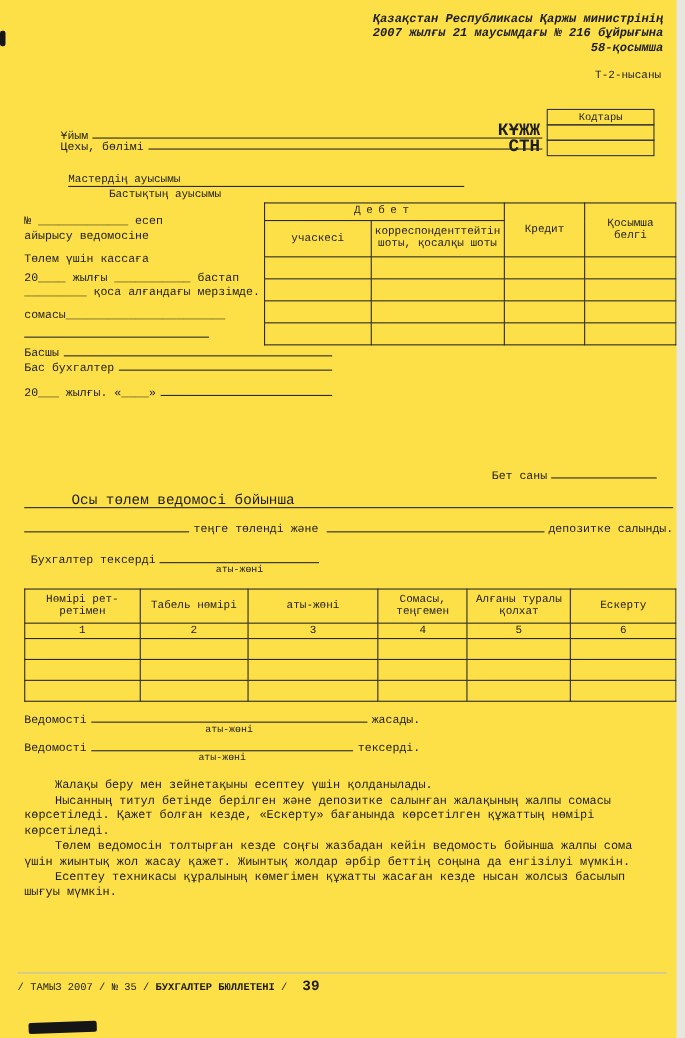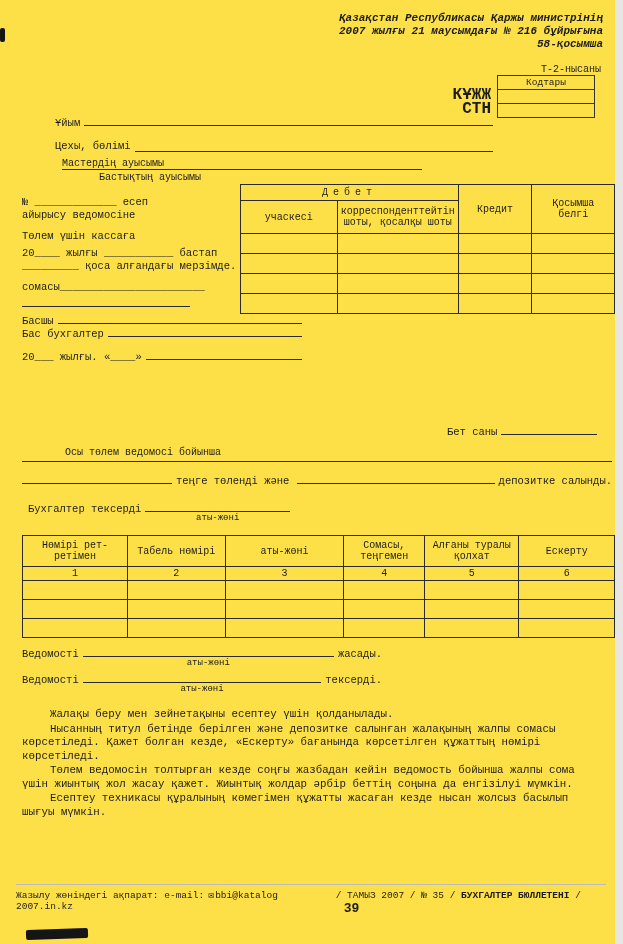--- a/index.html
+++ b/index.html
@@ -9,21 +9,21 @@
     background:#fde047;
     font-family:Liberation Mono, monospace;
     color:#1c1c1c;
     overflow:hidden;
     box-sizing:border-box;
   }
   .abs{position:absolute;}
   
   .header-note{top:12px;right:12px;text-align:right;font-style:italic;font-weight:bold;font-size:11px;line-height:13px;}
   .form-code{top:64px;right:14px;font-size:10px;}
-  .codes-area{top:76px;right:20px;font-size:9.5px;}
+  .codes-area{top:100px;right:20px;font-size:9.5px;}
   .codes-title{width:96px;height:13px;border:1px solid #333;text-align:center;line-height:13px;}
   .code-row{display:flex;align-items:stretch;margin-top:-1px;}
   .code-label{width:44px;text-align:right;padding-right:6px;font-size:16px;font-weight:bold;line-height:13px;}
   .code-box{width:96px;height:13px;border:1px solid #333;box-sizing:content-box;}
   
   .fill-line{display:inline-block;border-bottom:1px solid #2a2a2a;height:11px;position:relative;vertical-align:baseline;}
   .fill-caption{position:absolute;top:13px;left:0;right:0;text-align:center;font-size:9px;color:#222;}
   .field-row{display:flex;align-items:baseline;font-size:10.5px;}
   .field-row .fill-line{flex:1;margin-left:4px;}
   
@@ -75,21 +75,21 @@
     <div class="code-row">
       <span class="code-label">СТН</span>
       <span class="code-box"></span>
     </div>
   </div>
 
   <div class="abs field-row" style="top:114px;left:55px;width:438px;">
     <span>Ұйым</span>
     <span class="fill-line"></span>
   </div>
-  <div class="abs field-row" style="top:140px;left:55px;width:438px;align-items:center;">
+  <div class="abs field-row" style="top:124px;left:55px;width:438px;">
     <span>Цехы, бөлімі</span>
     <span class="fill-line"></span>
   </div>
   <div class="abs" style="top:158px;left:62px;width:360px;border-bottom:1px solid #2a2a2a;font-size:10px;">
     <span>Мастердің ауысымы</span>
   </div>
   <div class="abs" style="top:172px;left:62px;font-size:10px;padding-left:37px;">Бастықтың ауысымы</div>
 
   <div class="abs left-block" style="top:196px;left:22px;width:215px;">
     <div>№ _____________ есеп</div>
@@ -154,21 +154,21 @@
     <span class="nowrap">20___ жылғы. «____»</span>
     <span class="fill-line"></span>
   </div>
 
 
   <div class="abs field-row" style="top:423px;right:18px;width:150px;">
     <span class="nowrap">Бет саны</span>
     <span class="fill-line"></span>
   </div>
 
-  <div class="abs" style="top:447px;left:65px;font-size:10px;">Осы төлем ведомосі бойынша</div>
+  <div class="abs" style="top:447px;left:65px;font-size:13px;">Осы төлем ведомосі бойынша</div>
   <div class="abs" style="top:450px;left:22px;width:590px;border-bottom:1px solid #2a2a2a;height:11px;"></div>
   <div class="abs field-row" style="top:472px;left:22px;width:590px;">
     <span class="fill-line" style="flex:0 0 150px;margin-left:0;"></span>
     <span style="margin:0 4px;">теңге төленді және</span>
     <span class="fill-line"></span>
     <span style="margin-left:4px;">депозитке салынды.</span>
   </div>
   <div class="abs field-row" style="top:500px;left:28px;width:262px;">
     <span class="nowrap">Бухгалтер тексерді</span>
     <span class="fill-line">
@@ -238,23 +238,20 @@
 
   <div class="abs notes" style="top:708px;left:22px;width:580px;">
     <p>Жалақы беру мен зейнетақыны есептеу үшін қолданылады.</p>
     <p>Нысанның титул бетінде берілген және депозитке салынған жалақының жалпы сомасы көрсетіледі. Қажет болған кезде, «Ескерту» бағанында көрсетілген құжаттың нөмірі көрсетіледі.</p>
     <p>Төлем ведомосін толтырған кезде соңғы жазбадан кейін ведомость бойынша жалпы сома үшін жиынтық жол жасау қажет. Жиынтық жолдар әрбір беттің соңына да енгізілуі мүмкін.</p>
     <p>Есептеу техникасы құралының көмегімен құжатты жасаған кезде нысан жолсыз басылып шығуы мүмкін.</p>
   </div>
 
   <div class="abs footer" style="top:884px;left:16px;width:590px;">
     <span>
-      <span>Жазылу жөніндегі ақпарат: e-mail:</span><span class="envelope">✉</span><span>bbi@katalog 2007.in.kz</span>
-    </span>
-    <span>
       <span>/  ТАМЫЗ 2007   /   № 35 /</span>
       <span class="bold">БУХГАЛТЕР БЮЛЛЕТЕНІ</span>
       <span>/</span>
       <span class="pageno">39</span>
     </span>
   </div>
 
   <div class="abs scan-mark" style="left:0px;top:28px;width:5px;height:14px;"></div>
   <div class="abs scan-mark" style="left:26px;top:929px;width:62px;height:10px;transform:rotate(-2deg);"></div>
 

